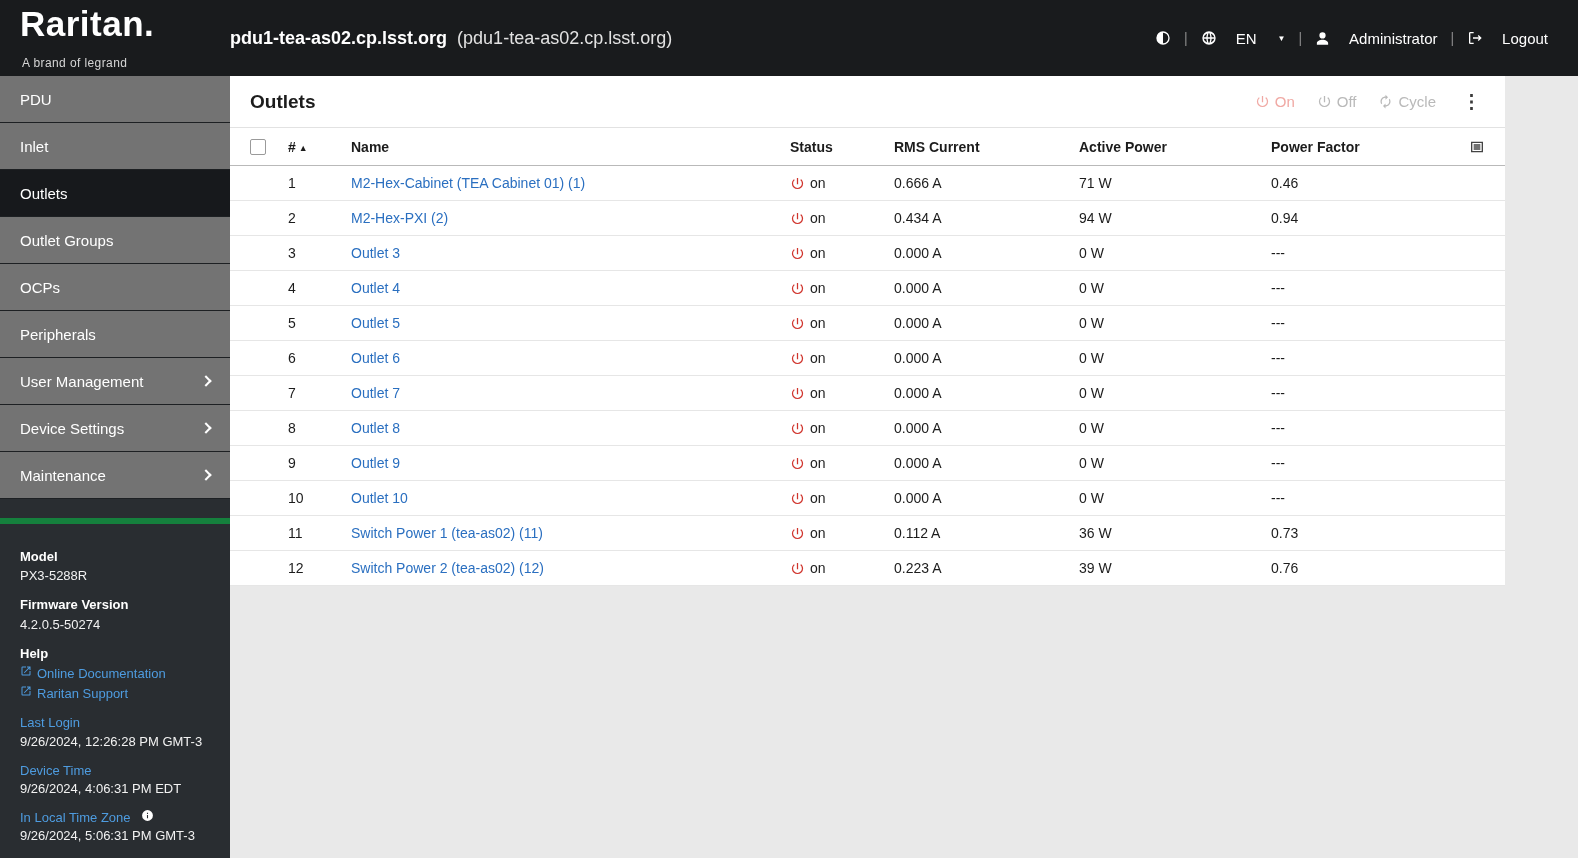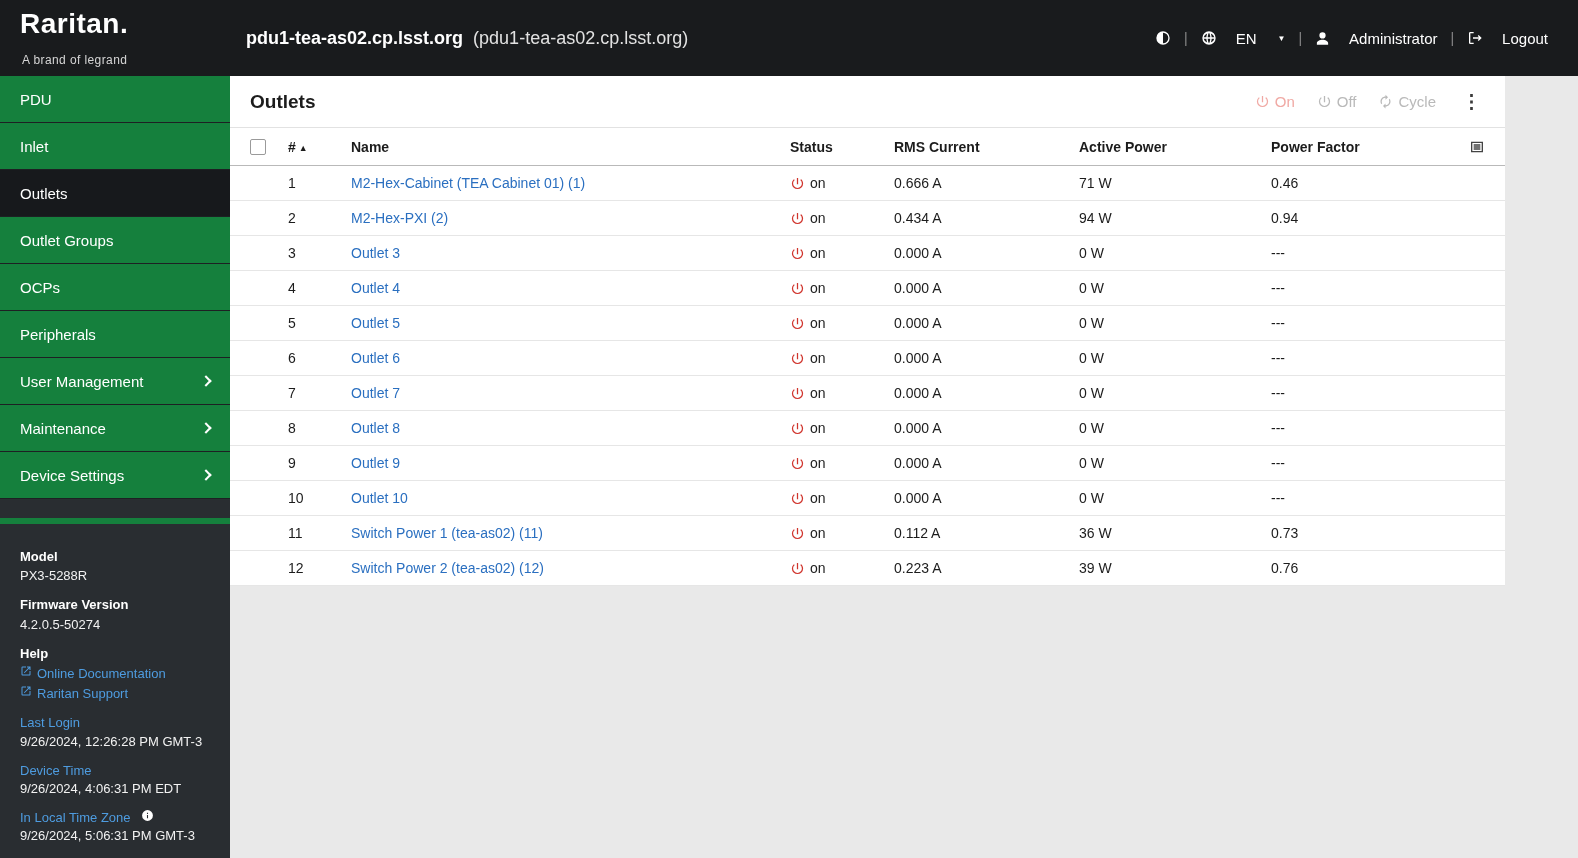--- a/index.html
+++ b/index.html
@@ -3,38 +3,38 @@
 <meta charset="utf-8">
 <style>
   * { margin:0; padding:0; box-sizing:border-box; }
   html,body { width:1578px; height:858px; overflow:hidden;
     font-family:"Liberation Sans", sans-serif; background:#e9e9e9; }
 
   
   .topbar { position:fixed; top:0; left:0; width:1578px; height:76px;
     background:#191b1d; color:#fff; display:flex; align-items:center; z-index:10; }
   .logo-block { width:230px; padding-left:20px; display:flex; flex-direction:column; }
-  .logo-main { font-size:28px; font-weight:bold; letter-spacing:.5px; line-height:1.05; }
+  .logo-main { font-size:35px; font-weight:bold; letter-spacing:.5px; line-height:1.05; }
   .logo-tag { font-size:12px; color:#d6d6d6; letter-spacing:.4px; margin-top:14px; margin-left:2px; }
-  .device-title { margin-left:16px; font-size:18px; white-space:nowrap;text-align:right; }
+  .device-title { font-size:18px; white-space:nowrap;text-align:right; }
   .device-title .t-main { font-weight:bold; color:#fff; }
   .device-title .t-sub { font-weight:normal; color:#e2e2e2; margin-left:5px; }
   .topbar-right { margin-left:auto; display:flex; align-items:center; gap:13px;
     padding-right:30px; font-size:15px; color:#fff; }
   .topbar-right .sep { color:#8a8a8a; font-size:14px; }
   .tb-item { display:flex; align-items:center; gap:19px; cursor:pointer; }
   .icon-svg { display:inline-block; vertical-align:middle; }
   .caret-down { font-size:8px; margin-left:2px; }
 
   
   .sidebar { position:fixed; top:76px; left:0; width:230px; height:782px;
     background:#292d31; color:#fff; overflow:hidden; }
   .nav-item { height:47px; display:flex; align-items:center; justify-content:space-between;
     padding:0 18px 0 20px; font-size:15px; border-bottom:1px solid #1d2023;
-    cursor:pointer; background:#15803d; }
+    cursor:pointer; background:#737373; }
   .nav-item.active { background:#17191c; }
   .chev { width:8px; height:8px; border-top:2px solid #fff; border-right:2px solid #fff;
     transform:rotate(45deg); margin-right:2px; }
   .side-info { padding:24px 20px 10px 20px; font-size:13px; line-height:1.4;
     border-top:6px solid #15803d;margin-top:19px; }
   .info-group { margin-bottom:11px; }
   .info-label { font-weight:bold; font-size:13px; margin-bottom:1px; }
   .info-value { font-size:13px; color:#f2f2f2; }
   .side-link { color:#4e9ce0; text-decoration:none; display:inline-flex;
     align-items:flex-start; gap:5px; font-size:13px; }
@@ -132,25 +132,25 @@
     <span>OCPs</span>
   </div>
   <div class="nav-item">
     <span>Peripherals</span>
   </div>
   <div class="nav-item">
     <span>User Management</span>
     <span class="chev"></span>
   </div>
   <div class="nav-item">
+    <span>Device Settings</span>
+    <span class="chev"></span>
+  </div>
+  <div class="nav-item">
     <span>Maintenance</span>
-    <span class="chev"></span>
-  </div>
-  <div class="nav-item">
-    <span>Device Settings</span>
     <span class="chev"></span>
   </div>
 
   <div class="side-info">
     <div class="info-group">
       <div class="info-label">Model</div>
       <div class="info-value">PX3-5288R</div>
     </div>
     <div class="info-group">
       <div class="info-label">Firmware Version</div>

